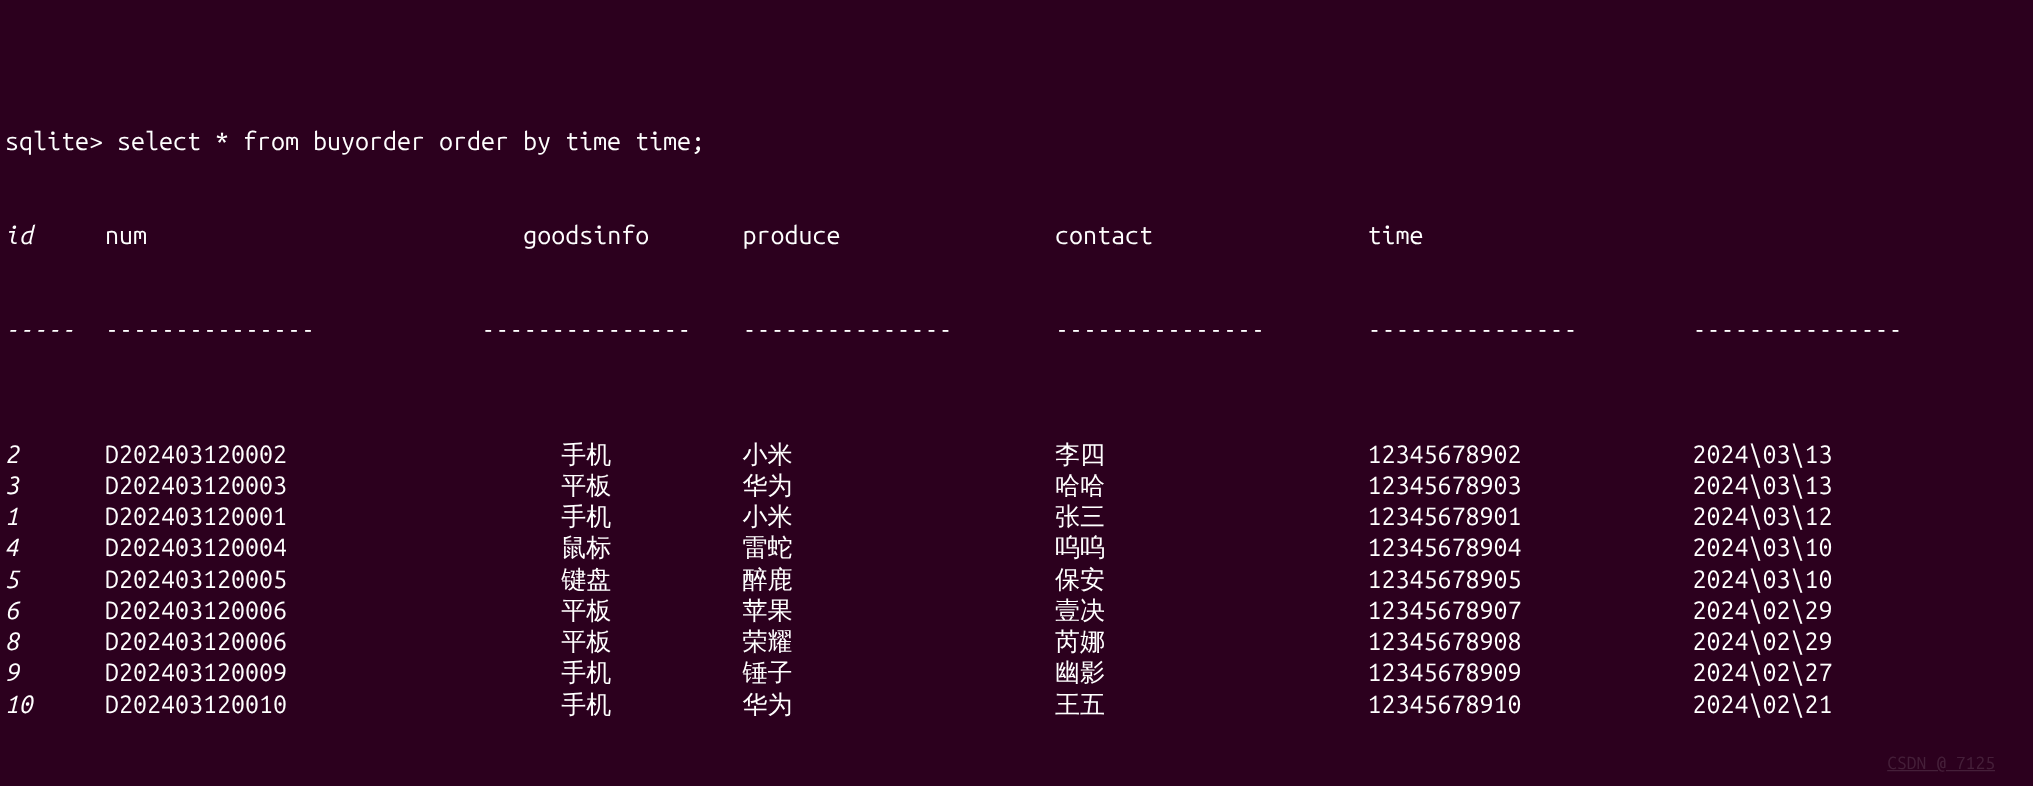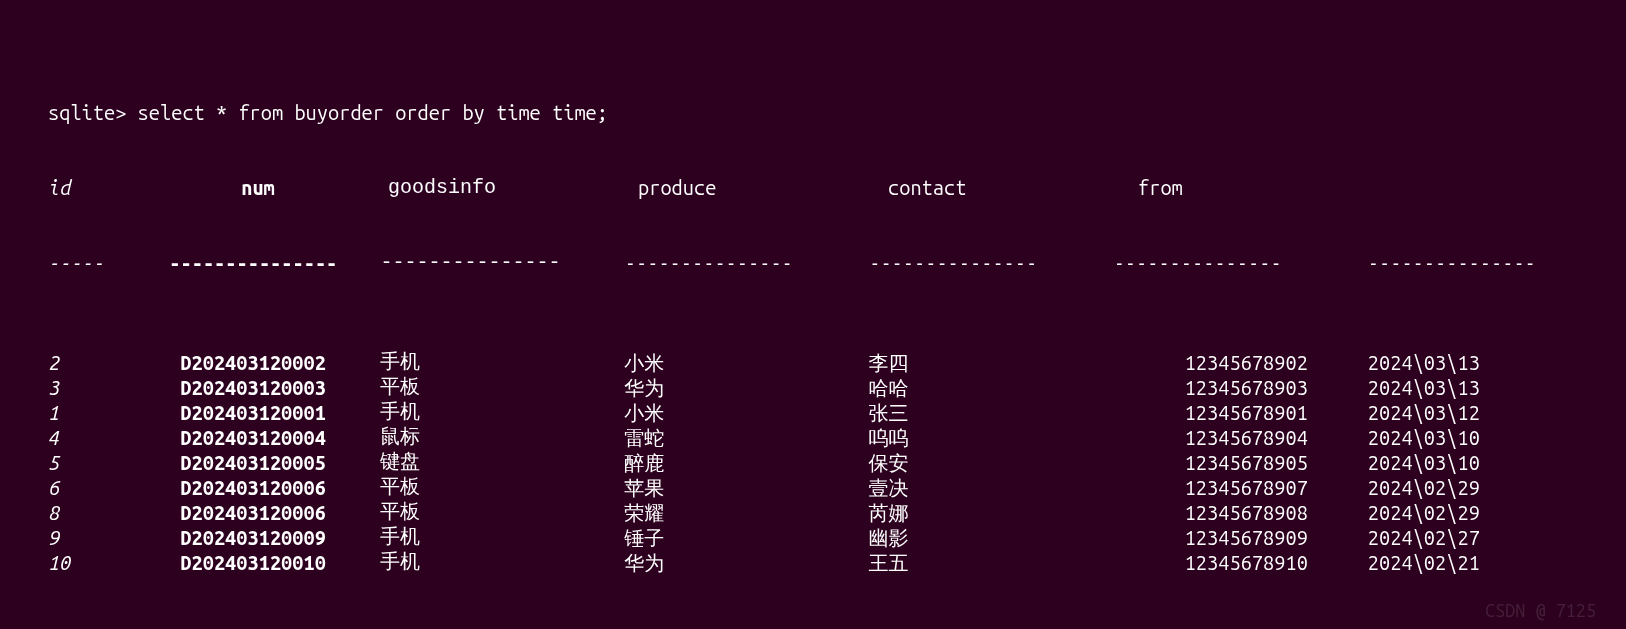--- a/index.html
+++ b/index.html
@@ -14,56 +14,56 @@
     height: 629px;
     overflow: hidden;
   }
   .terminal {
     padding: 0 4px;
     white-space: pre;
   }
   .row {
     display: flex;
     flex-wrap: nowrap;
-    margin-left: 44px;
   }
   
   .c-id       { width: 80px;  text-align: left; font-style: italic; }
-  .c-num      { width: 260px; text-align: center; font-weight: bold; }
-  .c-goods    { width: 250px; text-align: left; font-family: Liberation Mono, monospace; }
+  .c-num      { width: 260px; text-align: left; }
+  .c-goods    { width: 250px; text-align: center; }
   .c-produce  { width: 250px; text-align: left; }
   .c-contact  { width: 250px; text-align: left; }
-  .c-telnum   { width: 260px; text-align: right; padding-right: 60px; box-sizing: border-box;}
+  .c-telnum   { width: 260px; padding-right: 60px; box-sizing: border-box;}
   .c-time     { width: 260px; text-align: left; padding-right: 8px; box-sizing: border-box;}
   .dash { overflow: hidden; }
   .watermark {
     position: absolute;
     right: 30px;
     bottom: 6px;
     color: rgba(255,255,255,0.12);
-    font-size: 18px;
+    font-size: 14px;
     pointer-events: none;
+    text-decoration: underline;
   }
 </style>
 </head>
 <body>
 
 <div class="terminal">
 
   
   <div class="row">
     <span>sqlite&gt;</span><span> </span><span>select * from buyorder order by time time;</span>
   </div>
   <div class="row">
     <span class="c-id">id</span>
     <span class="c-num">num</span>
     <span class="c-goods">goodsinfo</span>
     <span class="c-produce">produce</span>
     <span class="c-contact">contact</span>
-    <span class="c-time" style="text-align:left;padding-right:0;">from</span>
+    <span class="c-time" style="text-align:left;padding-right:0;">time</span>
   </div>
   <div class="row">
     <span class="c-id dash">-----</span>
     <span class="c-num dash">---------------</span>
     <span class="c-goods dash">---------------</span>
     <span class="c-produce dash">---------------</span>
     <span class="c-contact dash">---------------</span>
     <span class="c-telnum dash" style="text-align:left;padding-right:0;">---------------</span>
     <span class="c-time dash" style="text-align:left;padding-right:0;">---------------</span>
   </div>

